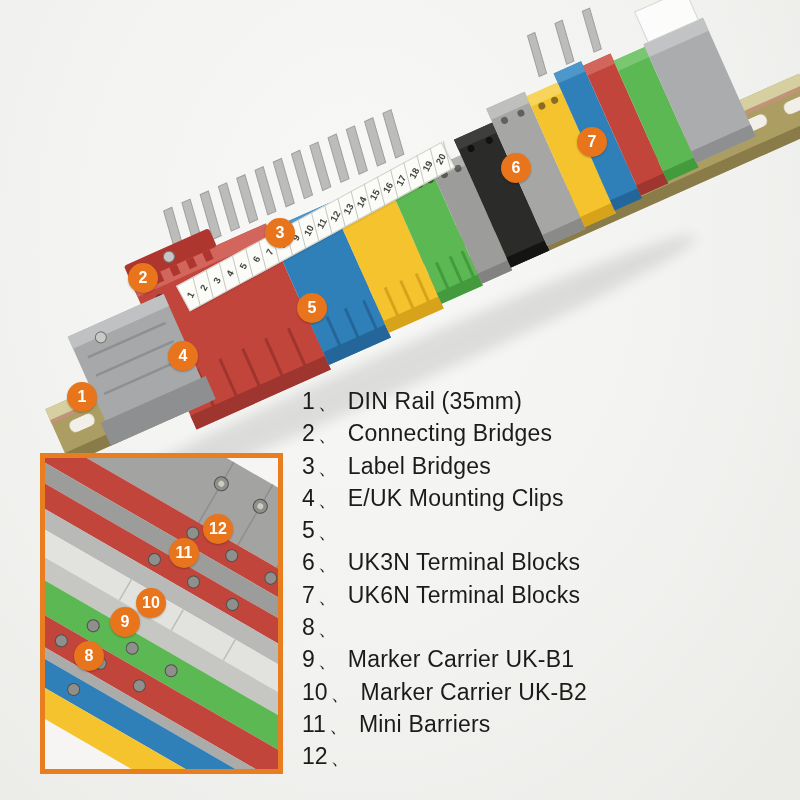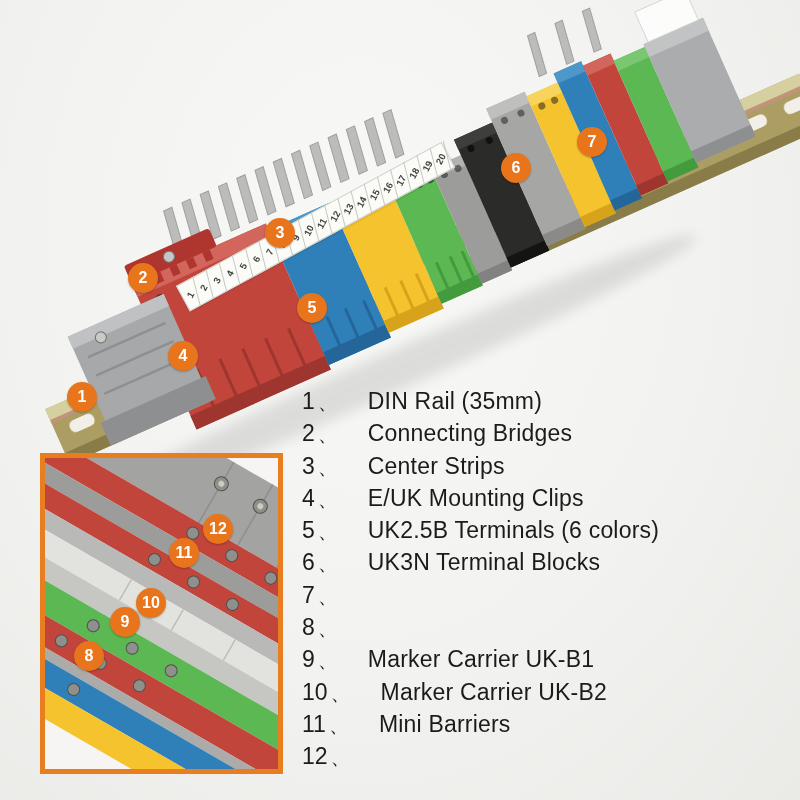--- a/index.html
+++ b/index.html
@@ -26,21 +26,21 @@
 
   
   .inset{position:absolute;left:40px;top:453px;width:233px;height:311px;
     border:5px solid #E87E1F;background:#F6F5F3;overflow:hidden;}
 
   
   .legend{position:absolute;left:302px;top:388px;width:495px;color:#1B1B19;}
   .legend-row{display:flex;align-items:baseline;height:32.3px;font-size:23px;}
   .lg-num{font-weight:400;}
   .lg-sep{font-family:"DejaVu Sans","Liberation Sans",sans-serif;font-size:20px;margin:0 10px 0 3px;}
-  .lg-label{letter-spacing:.2px;margin-left:20px;}
+  .lg-label{letter-spacing:.2px;}
 </style>
 </head>
 <body>
 
 <div class="stage">
 
   <svg class="main-photo" width="800" height="470" viewBox="0 0 800 470">
     <defs>
       <filter id="soft" x="-40%" y="-40%" width="180%" height="180%">
         <feGaussianBlur stdDeviation="7"></feGaussianBlur>
@@ -454,44 +454,44 @@
 
       <div class="legend-row">
         <span class="lg-num">2</span>
         <span class="lg-sep">、</span>
         <span class="lg-label">Connecting Bridges</span>
       </div>
 
       <div class="legend-row">
         <span class="lg-num">3</span>
         <span class="lg-sep">、</span>
-        <span class="lg-label">Center Strips</span>
+        <span class="lg-label">Label Bridges</span>
       </div>
 
       <div class="legend-row">
         <span class="lg-num">4</span>
         <span class="lg-sep">、</span>
         <span class="lg-label">E/UK Mounting Clips</span>
       </div>
 
       <div class="legend-row">
         <span class="lg-num">5</span>
         <span class="lg-sep">、</span>
-        <span class="lg-label">UK2.5B Terminals (6 colors)</span>
       </div>
 
       <div class="legend-row">
         <span class="lg-num">6</span>
         <span class="lg-sep">、</span>
         <span class="lg-label">UK3N Terminal Blocks</span>
       </div>
 
       <div class="legend-row">
         <span class="lg-num">7</span>
         <span class="lg-sep">、</span>
+        <span class="lg-label">UK6N Terminal Blocks</span>
       </div>
 
       <div class="legend-row">
         <span class="lg-num">8</span>
         <span class="lg-sep">、</span>
       </div>
 
       <div class="legend-row">
         <span class="lg-num">9</span>
         <span class="lg-sep">、</span>

